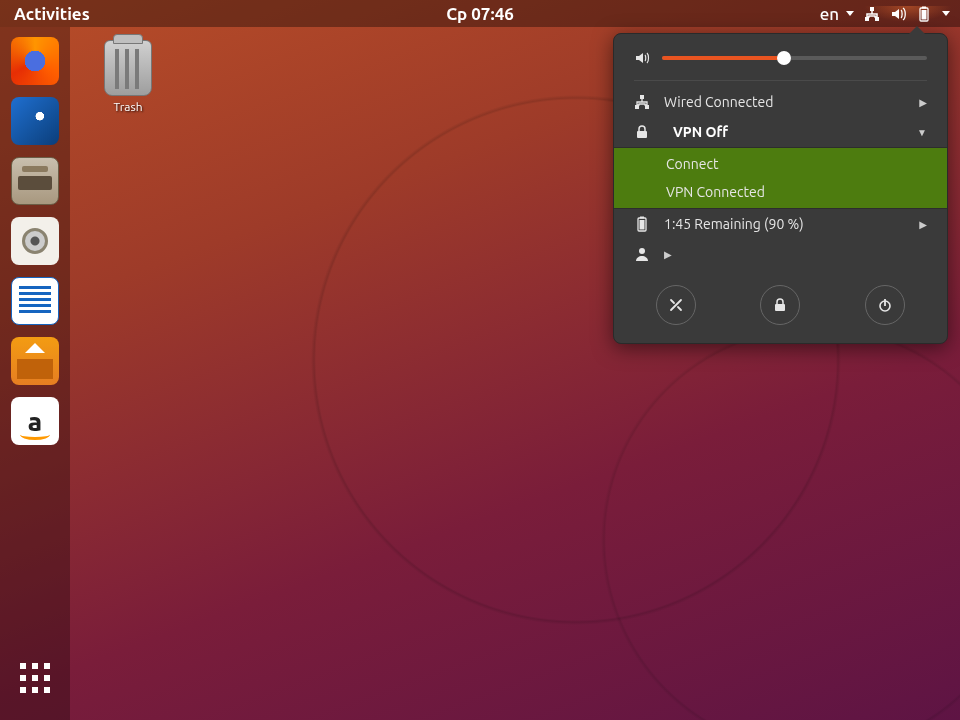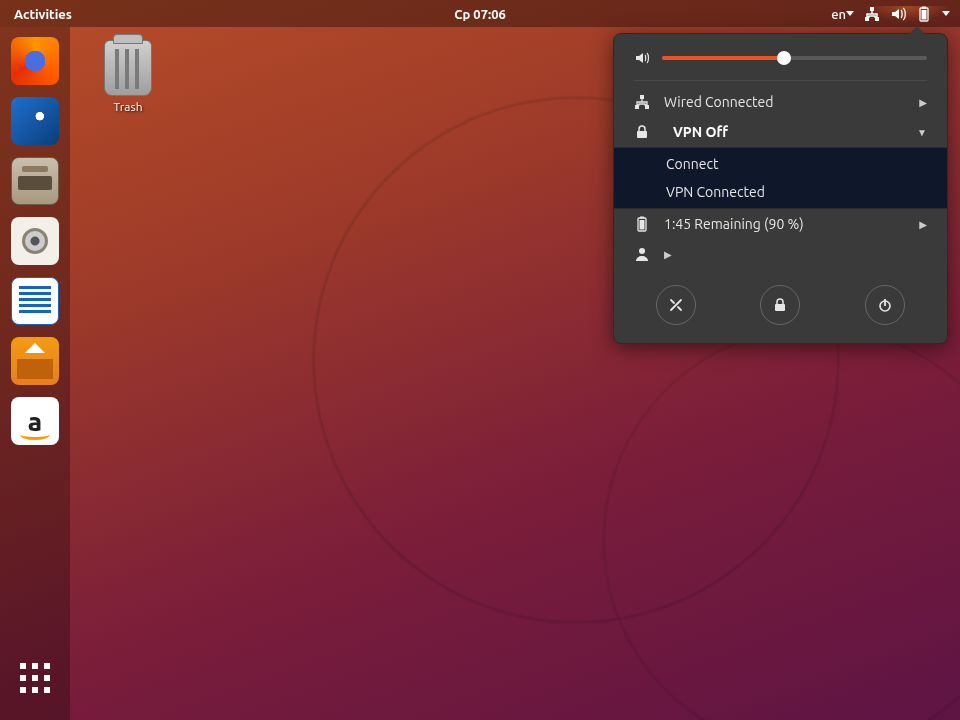--- a/index.html
+++ b/index.html
@@ -10,27 +10,27 @@
       radial-gradient(circle at 85% 75%, rgba(0,0,0,0) 210px, rgba(0,0,0,0.10) 212px, rgba(0,0,0,0) 215px),
       linear-gradient(160deg, #b84d28 0%, #9e3b29 30%, #7a1d3a 65%, #5e1444 100%);
     position: relative;
     color: #fff;
   }
   
   .topbar {
     position: absolute; top:0; left:0; right:0; height:27px;
     background: rgba(0,0,0,0.35);
     display:flex; align-items:center;
-    font-size:13px; font-weight:600;
+    font-size:17px; font-weight:600;
     padding: 0 8px;
   }
   .topbar .activities { padding:0 6px; cursor:pointer;}
   .topbar .center { position:absolute; left:50%; transform:translateX(-50%); cursor:pointer;}
   .topbar .right { margin-left:auto; display:flex; align-items:center; gap:10px;}
-  .topbar .right .lang { display:flex; align-items:center; gap:0; cursor:pointer; font-weight:500;text-align:right;}
+  .topbar .right .lang { display:flex; align-items:center; gap:7px; cursor:pointer; font-weight:500;text-align:right;}
   .topbar .right .sysicons { display:flex; align-items:center; gap:10px; cursor:pointer; padding-right:2px;}
   .topbar .right .sysicons.active { background: radial-gradient(ellipse at top, rgba(255,120,50,0.4), transparent 70%);}
   .ico { width:16px; height:16px; display:inline-block; fill:#fff; }
   .tri { width:0;height:0;border-left:4px solid transparent;border-right:4px solid transparent;border-top:5px solid #fff; display:inline-block;}
   
   .dock {
     position:absolute; left:0; top:27px; bottom:0; width:70px;
     background: rgba(30,10,10,0.35);
     display:flex; flex-direction:column; align-items:center;
     padding-top:10px; gap:12px;
@@ -72,31 +72,31 @@
   .popup .vol-row { display:flex; align-items:center; gap:12px; padding:16px 20px 10px;}
   .popup .slider { flex:1; height:4px; background:#5a5a5a; border-radius:2px; position:relative;}
   .popup .slider .fill { position:absolute; left:0; top:0; bottom:0; width:46%; background:#e95420; border-radius:2px;}
   .popup .slider .thumb { position:absolute; left:46%; top:50%; transform:translate(-50%,-50%); width:14px; height:14px; background:#fff; border-radius:50%;}
   .popup .sep { height:1px; background:#4a4a4a; margin:4px 20px 6px;}
   .popup .row { display:flex; align-items:center; gap:14px; padding:7px 20px; cursor:pointer;}
   .popup .row .label { flex:1;}
   .popup .row .arrow { font-size:10px; color:#ccc;}
   .popup .row.bold .label{ font-weight:700; color:#fff;margin-left:9px;}
   .popup .subrow { padding:6px 20px 6px 52px; cursor:pointer;}
-  .popup .subsection { background:#0f172a; border-top:1px solid #2d2d2d; border-bottom:1px solid #2d2d2d; padding:2px 0;}
+  .popup .subsection { background:#4d7c0f; border-top:1px solid #2d2d2d; border-bottom:1px solid #2d2d2d; padding:2px 0;}
   .popup .actions { display:flex; justify-content:space-around; padding:16px 10px 18px;}
   .popup .actions .circle { width:40px; height:40px; border:1px solid #666; border-radius:50%; display:flex; align-items:center; justify-content:center; cursor:pointer;}
   .pico { width:16px; height:16px; fill:#e6e6e6;}
 </style>
 </head>
 <body>
 
 <div class="topbar">
   <div class="activities">Activities</div>
-  <div class="center">Ср 07:06</div>
+  <div class="center">Ср 07:46</div>
   <div class="right">
     <div class="lang">
       <span>en</span>
       <span class="tri"></span>
     </div>
     <div class="sysicons active">
       <svg class="ico" viewBox="0 0 16 16">
           <rect x="6" y="1" width="4" height="4"></rect>
           <rect x="1" y="11" width="4" height="4"></rect>
           <rect x="11" y="11" width="4" height="4"></rect>

